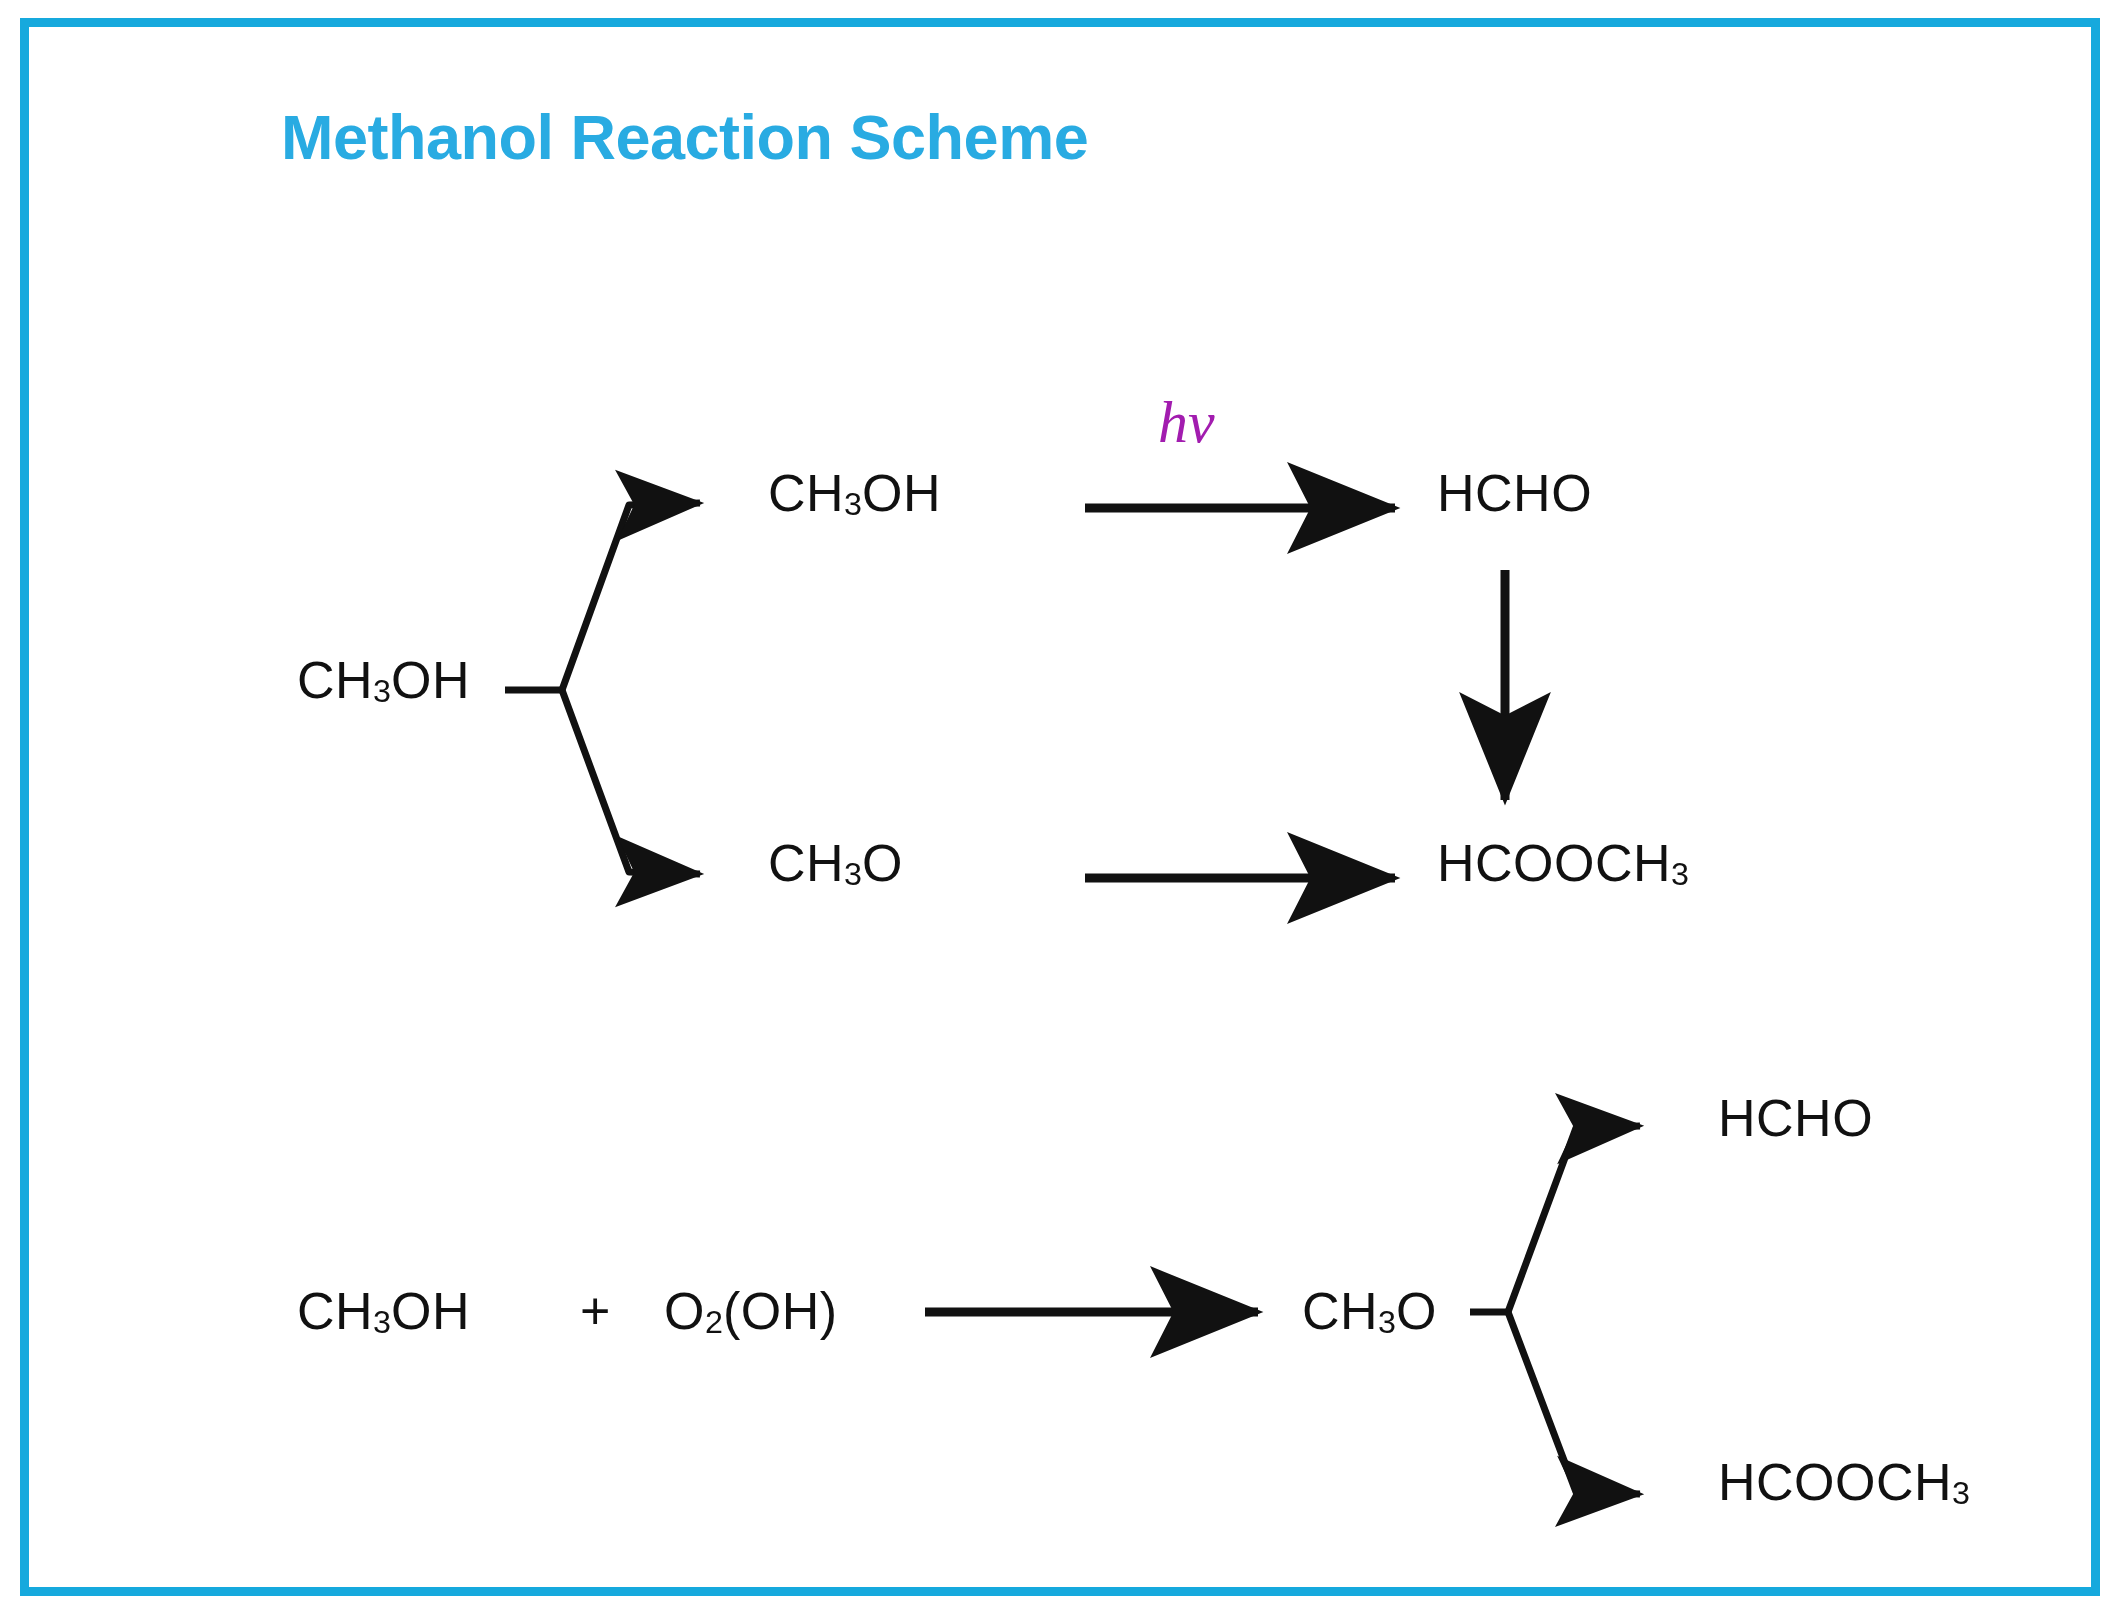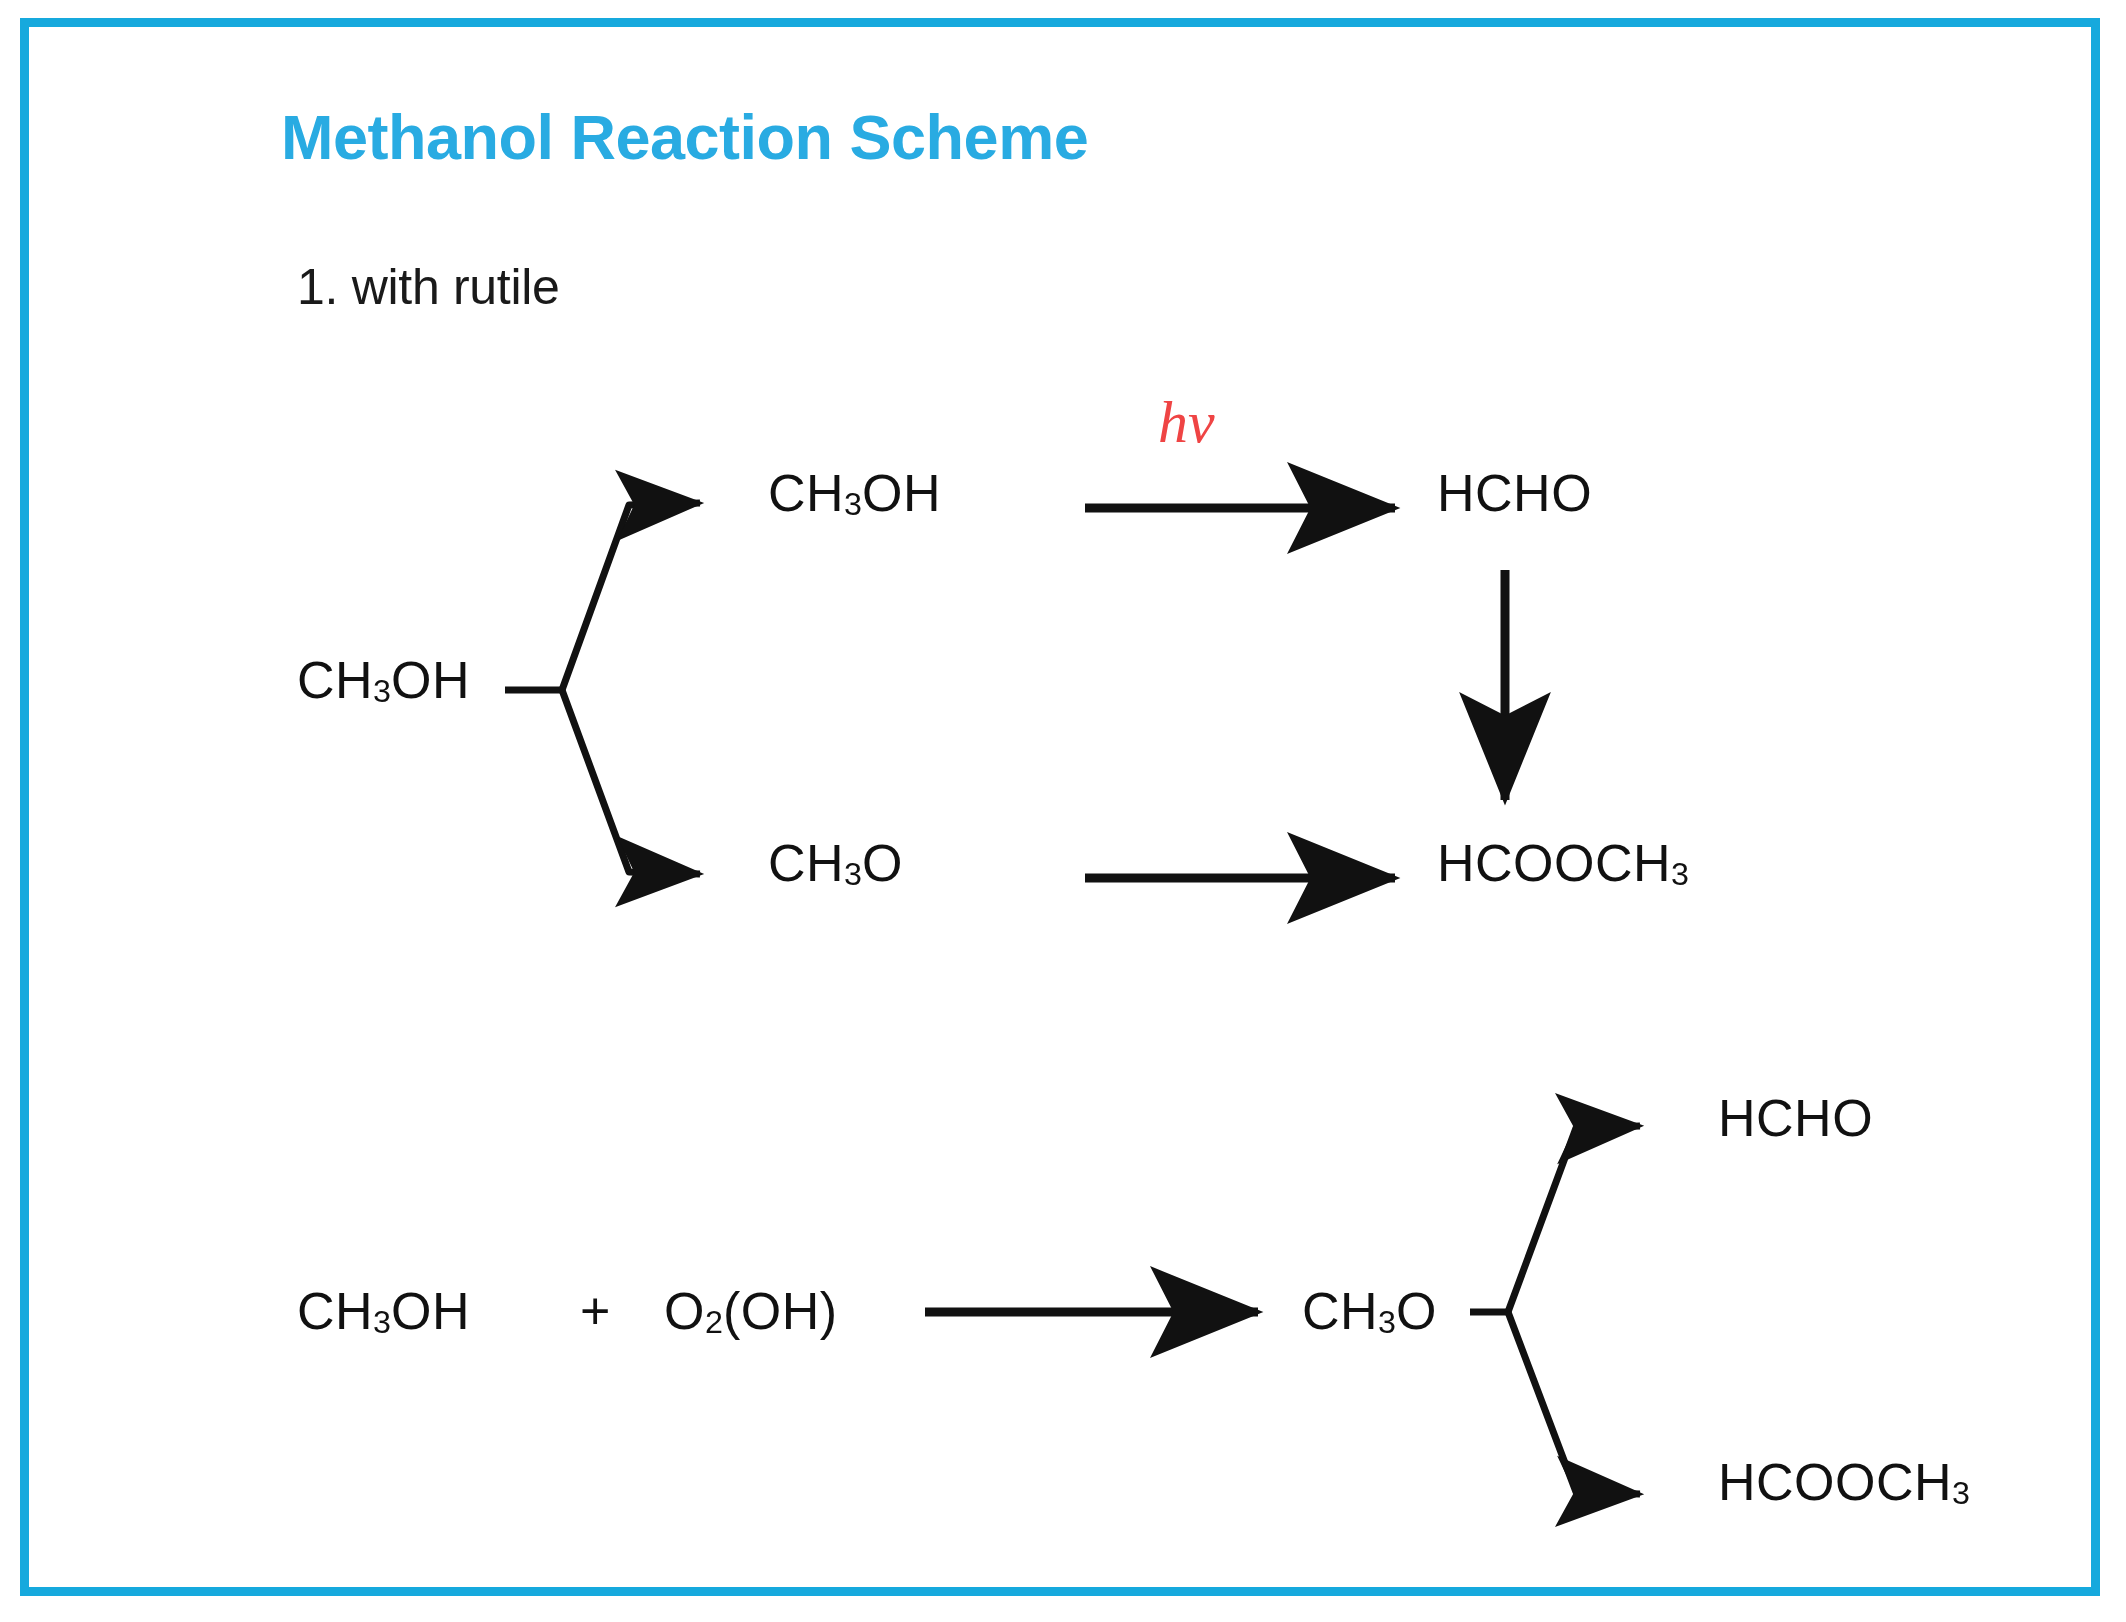--- a/index.html
+++ b/index.html
@@ -69,21 +69,21 @@
     position: absolute;
     font-size: 52px;
     color: #111111;
   }
   
   #hv-label {
     position: absolute;
     font-family: "Liberation Serif", serif;
     font-style: italic;
     font-size: 60px;
-    color: #ef4444;
+    color: #a21caf;
     white-space: nowrap;
   }
   
   #arrow-layer {
     position: absolute;
     left: 0;
     top: 0;
     width: 2126px;
     height: 1622px;
     pointer-events: none;
@@ -91,21 +91,20 @@
 </style>
 </head>
 <body>
 
 <div id="page">
 
   <div id="frame-border"></div>
 
   <div id="figure-title">Methanol Reaction Scheme</div>
 
-  <div id="heading-1" class="section-heading">1. with rutile</div>
 
   <div class="species" style="left:297px; top:650px;">
     <span>CH</span><sub>3</sub><span>OH</span>
   </div>
 
   <div class="species" style="left:768px; top:463px;">
     <span>CH</span><sub>3</sub><span>OH</span>
   </div>
 
   <div class="species" style="left:768px; top:833px;">

